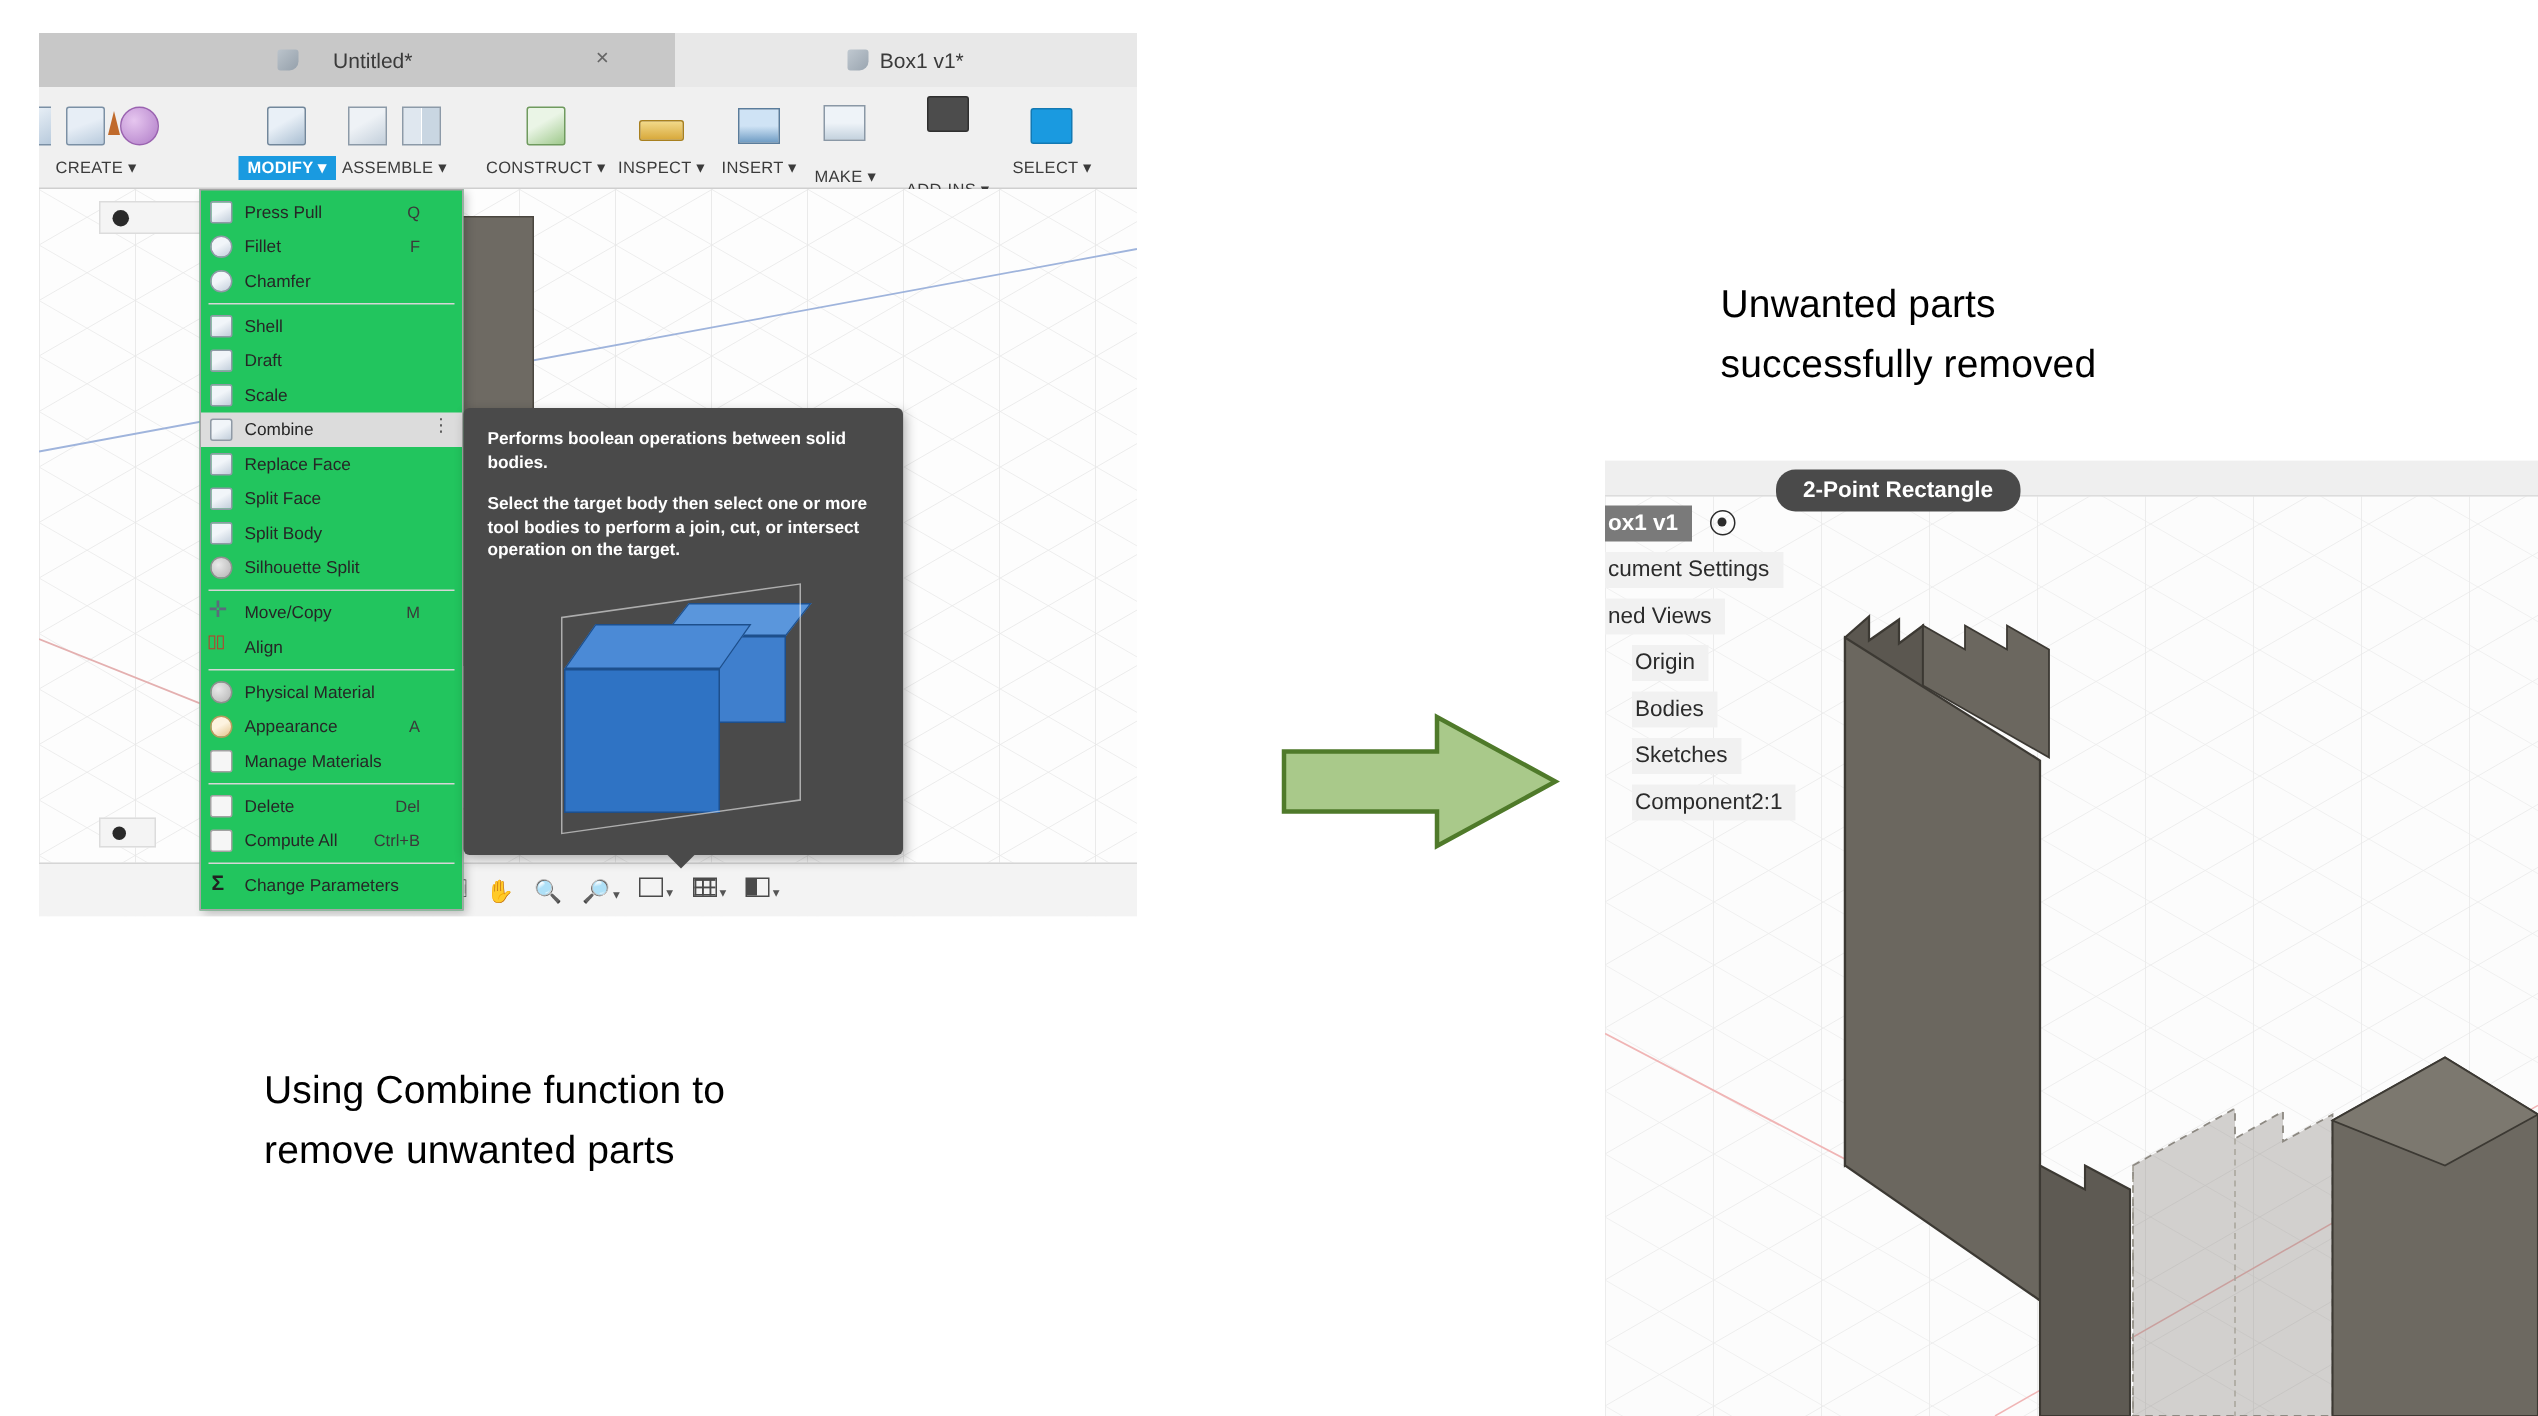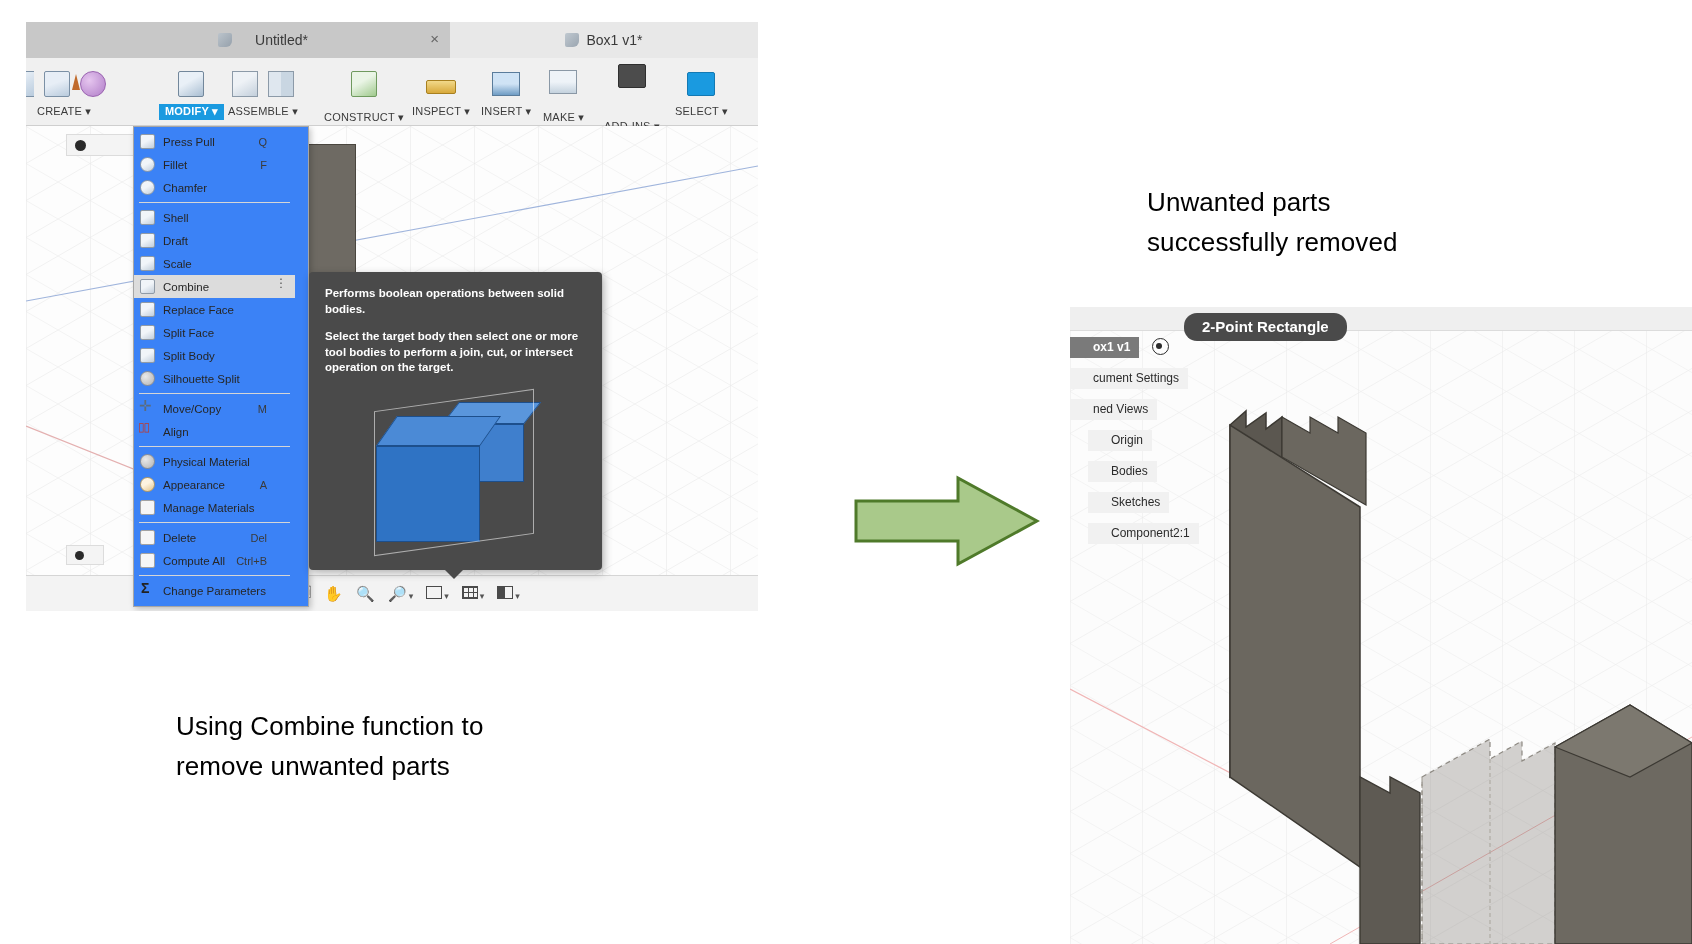--- a/index.html
+++ b/index.html
@@ -25,21 +25,21 @@
     position: absolute; left: 0; top: 14px; width: 732px; height: 36px;
     background: #c8c8c8;
   }
   .tab {
     position: absolute; top: 0; height: 36px;
     display: flex; align-items: center; justify-content: center;
     font-size: 14px; color: #3a3a3a;
     background: #c8c8c8;
   }
   .tab.active { background: #e8e8e8; }
-  .tab-untitled { left: 37px; width: 400px; gap: 16px; }
+  .tab-untitled { left: 4px; width: 400px; gap: 16px; }
   .tab-box1 { left: 424px; width: 308px; background:#e9e9e9; }
   .tab-ico {
     display:inline-block; width: 14px; height: 14px; margin-right: 7px;
     background: linear-gradient(135deg,#b9c3cc 0%, #8c99a6 100%);
     border-radius: 2px 2px 6px 2px; opacity:.85;
   }
   .tab-close {
     position:absolute; right: 24px; top: 10px;
     font-size: 15px; color:#666; line-height: 14px;
   }
@@ -91,23 +91,23 @@
     width: 110px; height: 22px;
     background:#f4f4f4; border:1px solid #dcdcdc;
     display:flex; align-items:center; padding-left:24px;
     font-size:11px; color:#444;
   }
   .dot-ic { position:absolute; left:8px; top:5px; width:11px;height:11px;border-radius:50%;background:#2a2a2a;}
 
   
   .menu {
     position:absolute; left: 107px; top: 0px;
-    width: 176px; background: #3b82f6;
+    width: 176px; background: #22c55e;
     border:1px solid #a6a6a6; box-shadow: 2px 2px 6px rgba(0,0,0,.22);
-    padding: 3px 13px 4px 0; z-index: 30;
+    padding: 3px 0 4px 0; z-index: 30;
   }
   .mi {
     position:relative; display:flex; align-items:center;
     height: 23px; padding: 0 6px 0 6px; font-size: 11.5px; color:#262626;
     cursor: default;
   }
   .mi.hl { background:#dcdcdc; }
   .mi-ic {
     width: 15px; height: 15px; margin-right: 8px; flex: none;
     border:1px solid #8f9aa6; border-radius:2px;
@@ -192,22 +192,22 @@
     background:#fcfcfc; overflow:hidden;
   }
   .r-topbar { position:absolute; left:0; top:0; width:622px; height:24px; background:#efefef; border-bottom:1px solid #dcdcdc;}
   .r-badge {
     position:absolute; left: 114px; top: 6px;
     background:#4a4a4a; color:#fff; font-size: 15px; font-weight:bold;
     padding: 5px 18px 6px 18px; border-radius: 13px; z-index: 12;
   }
   .r-tree { position:absolute; left: 0; top: 30px; width: 160px; }
   .r-node {
-    display:inline-block; font-size: 12px; color:#2b2b2b;
-    background:#f1f1f1; padding: 3px 9px 4px 23px; margin-bottom: 8px; white-space:nowrap;
+    display:inline-block; font-size: 15px; color:#2b2b2b;
+    background:#f1f1f1; padding: 3px 9px 4px 2px; margin-bottom: 8px; white-space:nowrap;
   }
   .r-node.doc { background:#7a7a7a; color:#fff; font-weight:bold; }
   .r-eye {
     display:inline-block; width:17px;height:17px;border-radius:50%;
     border:1.8px solid #2b2b2b; position:relative; vertical-align:-4px; margin-left:8px;
   }
   .r-eye:after{content:"";position:absolute;left:3.5px;top:3.5px;width:6px;height:6px;border-radius:50%;background:#2b2b2b;}
   .r-row { position:relative; height: 31px; }
 </style>
 </head>
@@ -254,21 +254,21 @@
       <div class="rb-group" style="left:196px;">
         <div class="rb-icons">
           <span class="rb-icon ic-assem"></span>
           <span class="rb-icon ic-mirror"></span>
         </div>
         <div class="rb-label">
           <span>ASSEMBLE</span> <span class="car">▾</span>
         </div>
       </div>
 
-      <div class="rb-group" style="left:292px;justify-content:space-between;">
+      <div class="rb-group" style="left:292px;">
         <div class="rb-icons">
           <span class="rb-icon ic-constr"></span>
         </div>
         <div class="rb-label">
           <span>CONSTRUCT</span> <span class="car">▾</span>
         </div>
       </div>
 
       <div class="rb-group" style="left:380px;">
         <div class="rb-icons">

